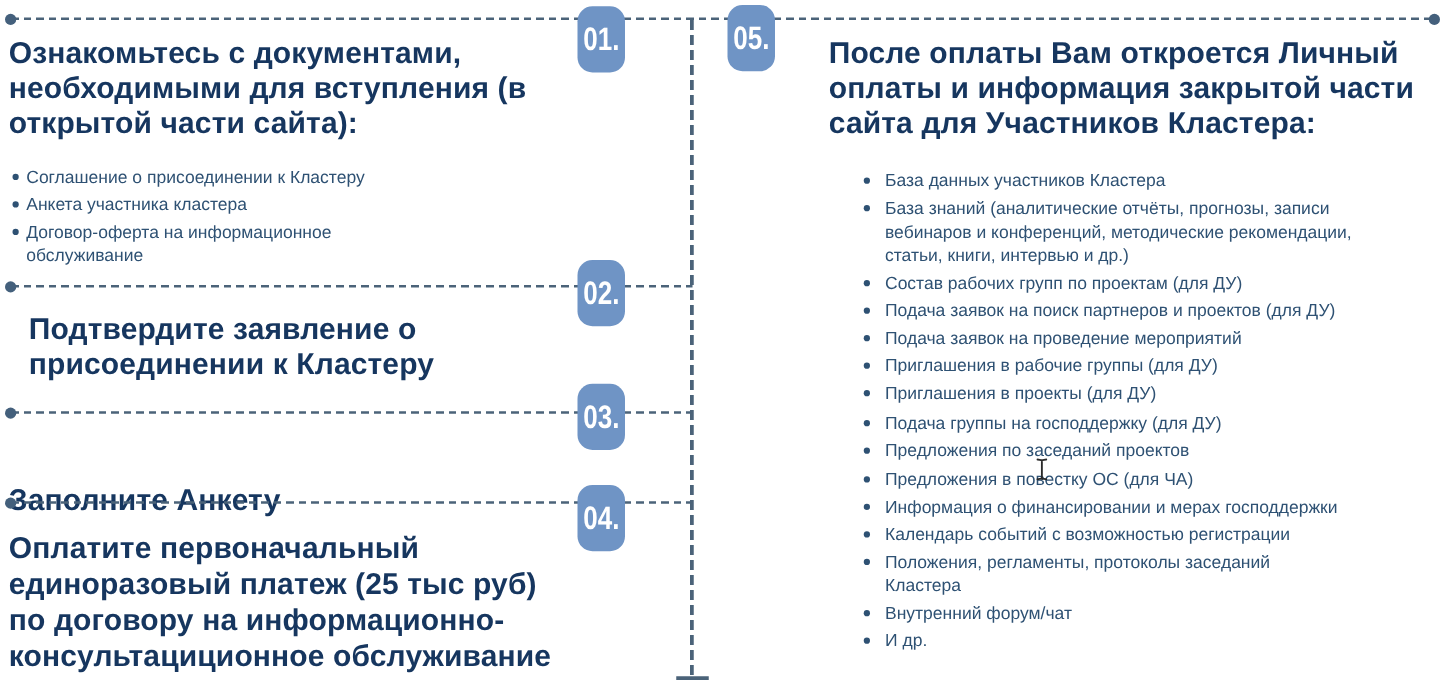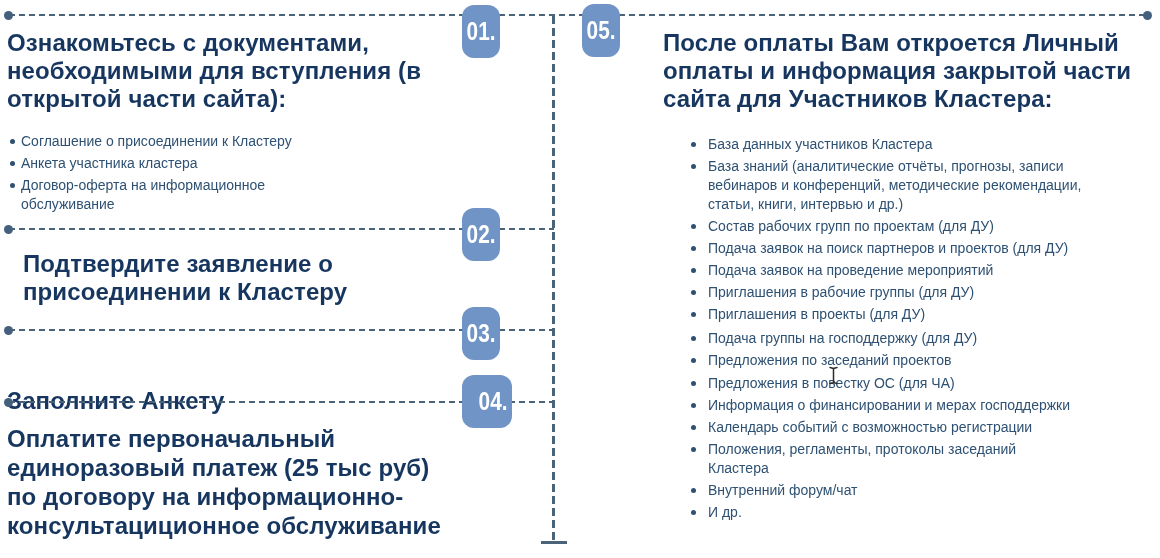--- a/index.html
+++ b/index.html
@@ -59,21 +59,21 @@
 
   <div class="badge" style="left:462px; top:5px;">
     <span>01.</span>
   </div>
   <div class="badge" style="left:462px; top:208px;">
     <span>02.</span>
   </div>
   <div class="badge" style="left:462px; top:307px;align-items:center;">
     <span>03.</span>
   </div>
-  <div class="badge" style="left:462px; top:375px;padding-left:12px;">
+  <div class="badge" style="left:462px; top:388px;">
     <span>04.</span>
   </div>
   <div class="badge" style="left:582px; top:4px;">
     <span>05.</span>
   </div>
 
   <div class="title" style="left:7px; top:29px; width:455px;">Ознакомьтесь с документами,
 необходимыми для вступления (в
 открытой части сайта):</div>
 

